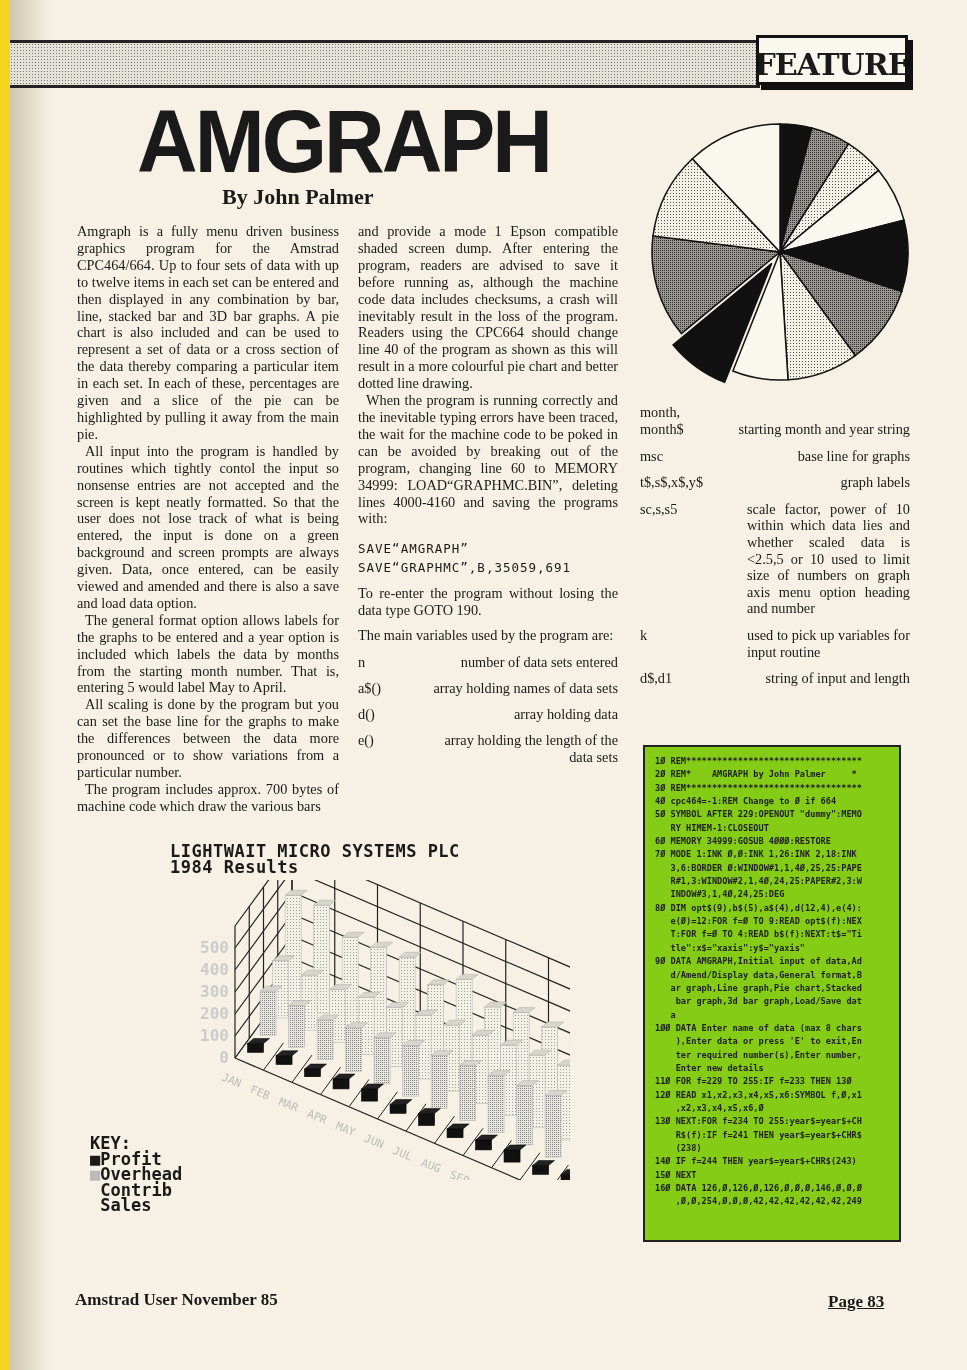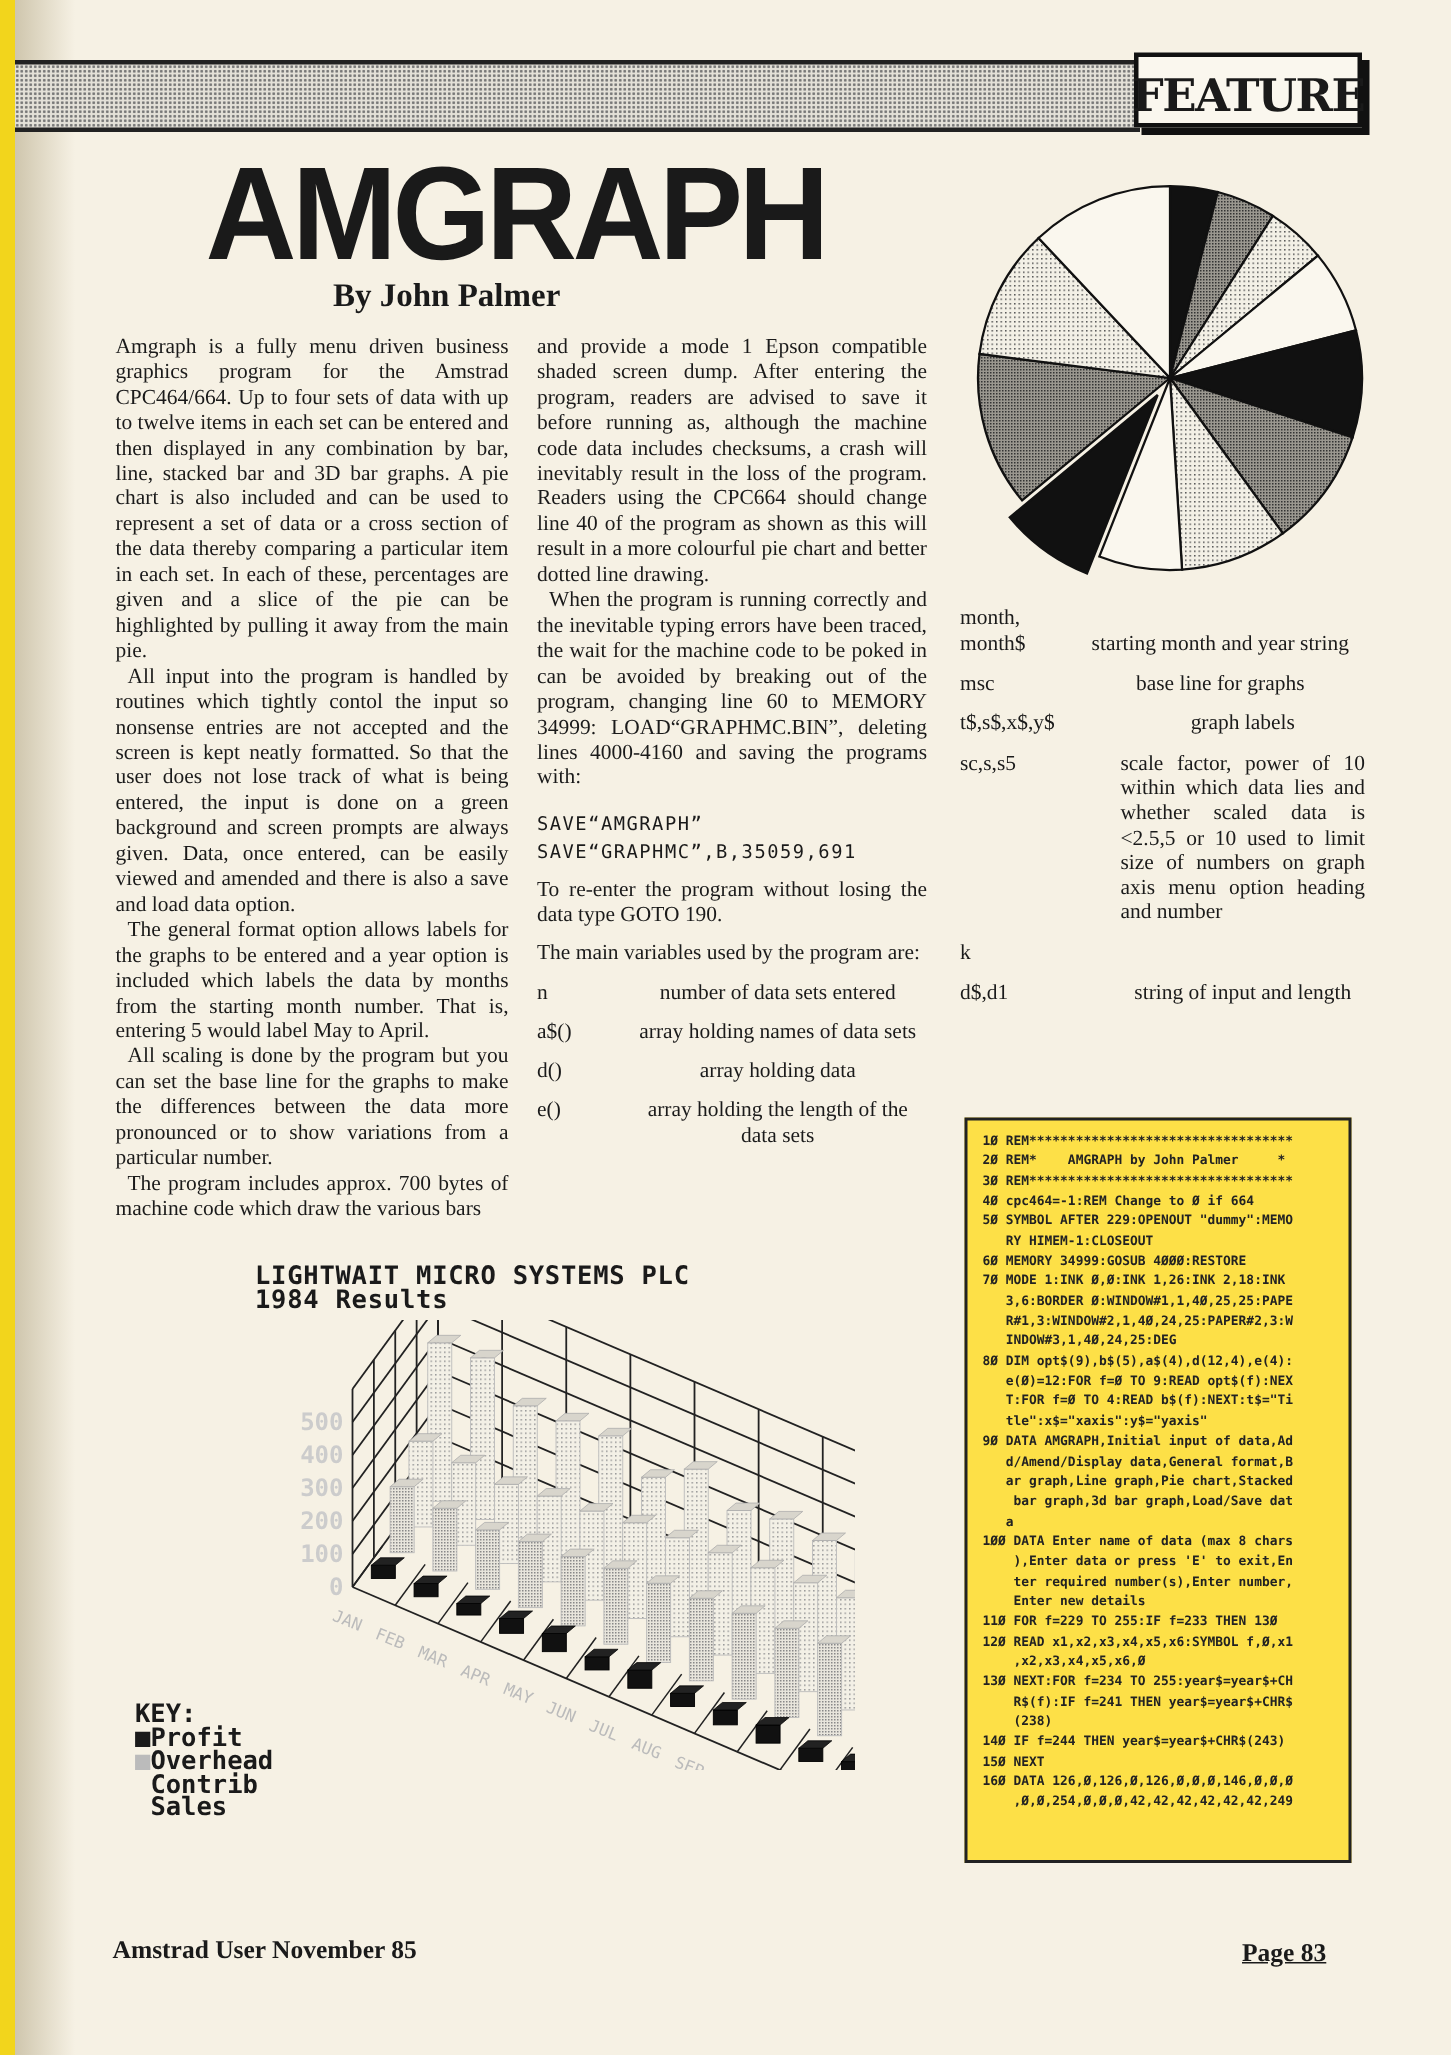--- a/index.html
+++ b/index.html
@@ -15,27 +15,27 @@
   .col{position:absolute;font-size:14.3px;line-height:16.9px;text-align:justify;}
   .col p{margin:0;text-indent:0;}
   .col p.indent{text-indent:8px;}
   .col1{left:77px;top:223px;width:262px;}
   .col2{left:358px;top:223px;width:260px;}
   .code{font-family:"DejaVu Sans Mono",monospace;font-size:12.5px;letter-spacing:1px;line-height:19px;margin:12px 0 8px 0;}
   .gap{height:8px;}
   .var-table{margin-top:10px;}
   .var-row{display:flex;margin-bottom:9px;}
   .var-name{width:61px;flex:none;}
-  .var-desc{flex:1;text-align:center;}
+  .var-desc{flex:1;text-align:right;}
   .col3{left:640px;top:404px;width:270px;font-size:14.3px;line-height:16.6px;}
   .col3 .var-row{margin-bottom:10px;}
   .col3 .w1{width:77px;}
   .col3 .w2{width:107px;}
   .pie-wrap{position:absolute;left:640px;top:100px;width:290px;height:310px;}
-  .listing{position:absolute;left:643px;top:745px;width:258px;height:497px;border:2px solid #222;background:#fde047;padding:8px 0 0 10px;box-sizing:border-box;
+  .listing{position:absolute;left:643px;top:745px;width:258px;height:497px;border:2px solid #222;background:#84cc16;padding:8px 0 0 10px;box-sizing:border-box;
     font-family:"DejaVu Sans Mono",monospace;font-size:8.6px;line-height:13.35px;font-weight:bold;color:#222;white-space:pre;}
   .chart-title{position:absolute;left:170px;top:843px;font-family:"DejaVu Sans Mono",monospace;font-weight:bold;font-size:17px;line-height:16px;text-align:left;width:360px;white-space:pre;letter-spacing:0.5px;}
   .chart3d{position:absolute;left:140px;top:880px;width:430px;height:300px;}
   .key{position:absolute;left:90px;top:1136px;font-family:"DejaVu Sans Mono",monospace;font-weight:bold;font-size:17px;line-height:15.5px;}
   .footer-left{position:absolute;left:75px;top:1290px;font-family:"Liberation Serif",serif;font-weight:bold;font-size:17px;}
   .footer-right{position:absolute;left:828px;top:1292px;font-family:"Liberation Serif",serif;font-weight:bold;font-size:17px;text-decoration:underline;}
 </style>
 </head>
 <body>
 
@@ -130,20 +130,21 @@
   <div class="var-row">
     <span class="var-name w2">t$,s$,x$,y$</span>
     <span class="var-desc">graph labels</span>
   </div>
   <div class="var-row">
     <span class="var-name w2">sc,s,s5</span>
     <span class="var-desc" style="text-align:justify">scale factor, power of 10 within which data lies and whether scaled data is &lt;2.5,5 or 10 used to limit size of numbers on graph axis menu option heading and number</span>
   </div>
   <div class="var-row">
     <span class="var-name w2">k</span>
+    <span class="var-desc" style="text-align:justify">used to pick up variables for input routine</span>
   </div>
   <div class="var-row">
     <span class="var-name w2">d$,d1</span>
     <span class="var-desc">string of input and length</span>
   </div>
 </div>
 
 <div class="listing"><div id="listing-lines"><div>1Ø REM**********************************</div><div>2Ø REM*    AMGRAPH by John Palmer     *</div><div>3Ø REM**********************************</div><div>4Ø cpc464=-1:REM Change to Ø if 664</div><div>5Ø SYMBOL AFTER 229:OPENOUT "dummy":MEMO</div><div>   RY HIMEM-1:CLOSEOUT</div><div>6Ø MEMORY 34999:GOSUB 4ØØØ:RESTORE</div><div>7Ø MODE 1:INK Ø,Ø:INK 1,26:INK 2,18:INK</div><div>   3,6:BORDER Ø:WINDOW#1,1,4Ø,25,25:PAPE</div><div>   R#1,3:WINDOW#2,1,4Ø,24,25:PAPER#2,3:W</div><div>   INDOW#3,1,4Ø,24,25:DEG</div><div>8Ø DIM opt$(9),b$(5),a$(4),d(12,4),e(4):</div><div>   e(Ø)=12:FOR f=Ø TO 9:READ opt$(f):NEX</div><div>   T:FOR f=Ø TO 4:READ b$(f):NEXT:t$="Ti</div><div>   tle":x$="xaxis":y$="yaxis"</div><div>9Ø DATA AMGRAPH,Initial input of data,Ad</div><div>   d/Amend/Display data,General format,B</div><div>   ar graph,Line graph,Pie chart,Stacked</div><div>    bar graph,3d bar graph,Load/Save dat</div><div>   a</div><div>1ØØ DATA Enter name of data (max 8 chars</div><div>    ),Enter data or press 'E' to exit,En</div><div>    ter required number(s),Enter number,</div><div>    Enter new details</div><div>11Ø FOR f=229 TO 255:IF f=233 THEN 13Ø</div><div>12Ø READ x1,x2,x3,x4,x5,x6:SYMBOL f,Ø,x1</div><div>    ,x2,x3,x4,x5,x6,Ø</div><div>13Ø NEXT:FOR f=234 TO 255:year$=year$+CH</div><div>    R$(f):IF f=241 THEN year$=year$+CHR$</div><div>    (238)</div><div>14Ø IF f=244 THEN year$=year$+CHR$(243)</div><div>15Ø NEXT</div><div>16Ø DATA 126,Ø,126,Ø,126,Ø,Ø,Ø,146,Ø,Ø,Ø</div><div>    ,Ø,Ø,254,Ø,Ø,Ø,42,42,42,42,42,42,249</div></div></div>
 
 <div class="chart-title"><div>LIGHTWAIT MICRO SYSTEMS PLC</div><div>1984 Results</div></div>

